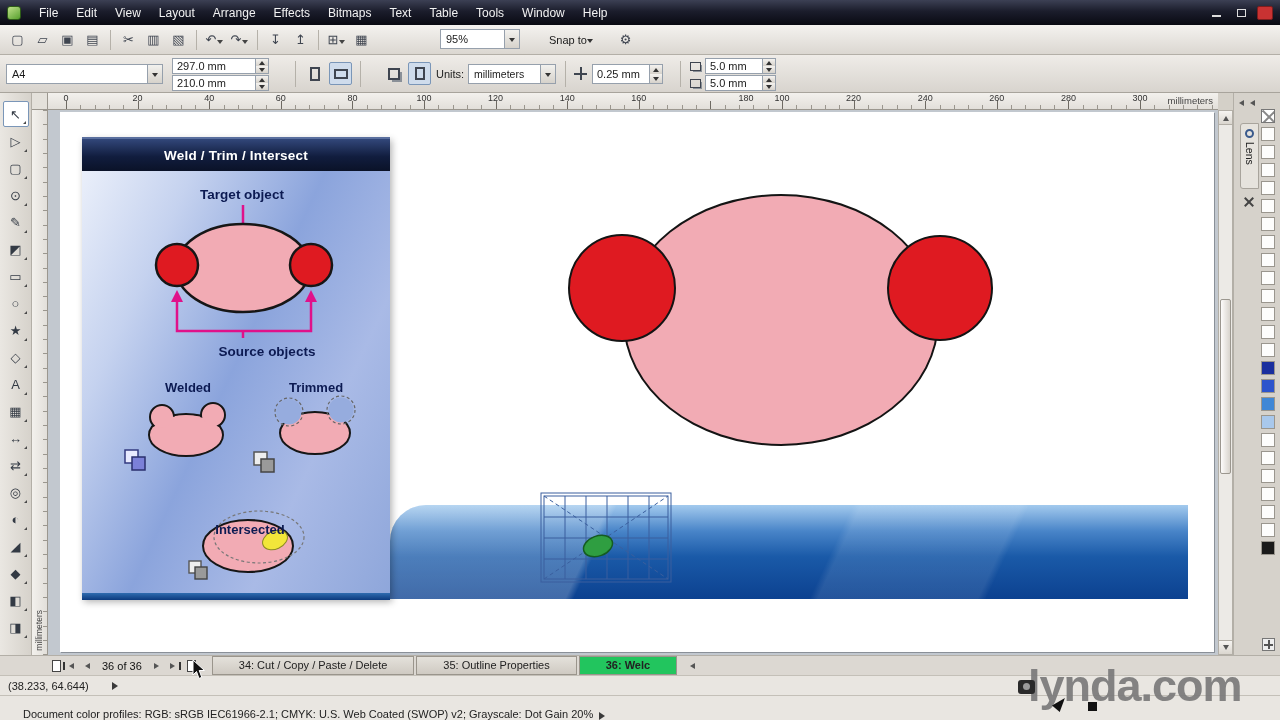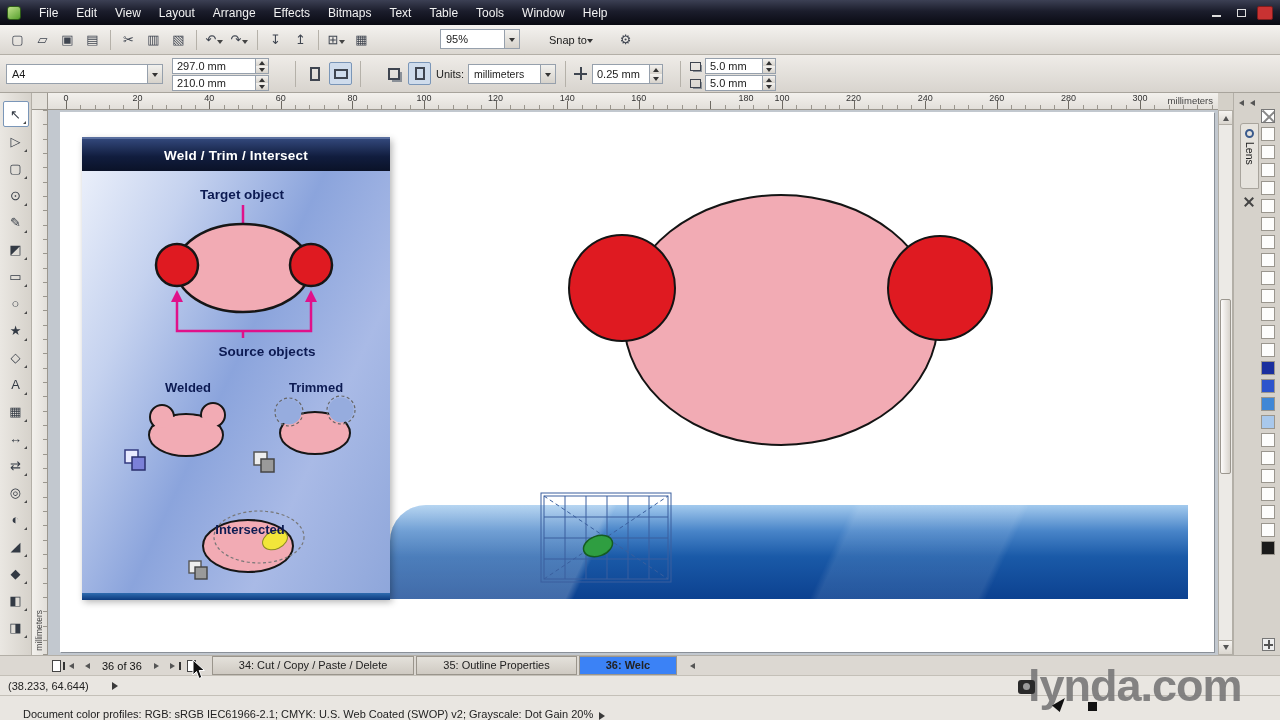--- a/index.html
+++ b/index.html
@@ -117,21 +117,21 @@
 #palette-more::after{content:"";position:absolute;left:1px;top:5px;width:9px;height:1.5px;background:#555;}
 
 
 #page-nav{position:absolute;left:0;top:655px;width:1280px;height:20px;background:#dcd8d2;border-top:1px solid #b3afa7;display:flex;align-items:center;padding-left:52px;font-size:11px;z-index:7;}
 .nav-btn{width:17px;height:16px;display:flex;align-items:center;justify-content:center;gap:1px;}
 .nav-bar{width:2px;height:8px;background:#333;}
 .doc-ico{width:9px;height:12px;border:1.5px solid #444;background:#fff;}
 #page-counter{margin:0 7px;color:#111;}
 #page-tabs{display:flex;margin-left:12px;gap:2px;align-items:flex-start;}
 .page-tab{padding:2px 26px 3px;background:linear-gradient(#e4e1db,#cfcac2);border:1px solid #9a958c;font-size:11px;color:#222;white-space:nowrap;}
-.page-tab.active{background:#3b82f6;font-weight:bold;}
+.page-tab.active{background:#22c55e;font-weight:bold;}
 #tab-scroll-left{margin-left:6px;}
 #hscroll{position:absolute;left:660px;top:657px;width:552px;height:15px;background:#eceae6;border:1px solid #b3afa7;}
 #hthumb{position:absolute;left:140px;top:1px;width:255px;height:11px;background:linear-gradient(#fdfcfb,#d8d4cd);border:1px solid #9b978f;border-radius:2px;}
 #nav-zoom{position:absolute;left:1219px;top:658px;width:14px;height:14px;}
 #nav-zoom::before{content:"";position:absolute;left:1px;top:1px;width:8px;height:8px;border:1.5px solid #333;border-radius:50%;}
 #nav-zoom::after{content:"";position:absolute;left:9px;top:9px;width:5px;height:2px;background:#333;transform:rotate(45deg);}
 
 
 #status1{position:absolute;left:0;top:675px;width:1280px;height:20px;background:#e9e6e1;border-top:1px solid #c4c0b8;display:flex;align-items:center;padding-left:8px;font-size:11px;color:#222;}
 #status2{position:absolute;left:0;top:695px;width:1280px;height:25px;background:#e9e6e1;border-top:1px solid #c4c0b8;display:flex;align-items:flex-end;padding-left:23px;font-size:11px;color:#222;}

